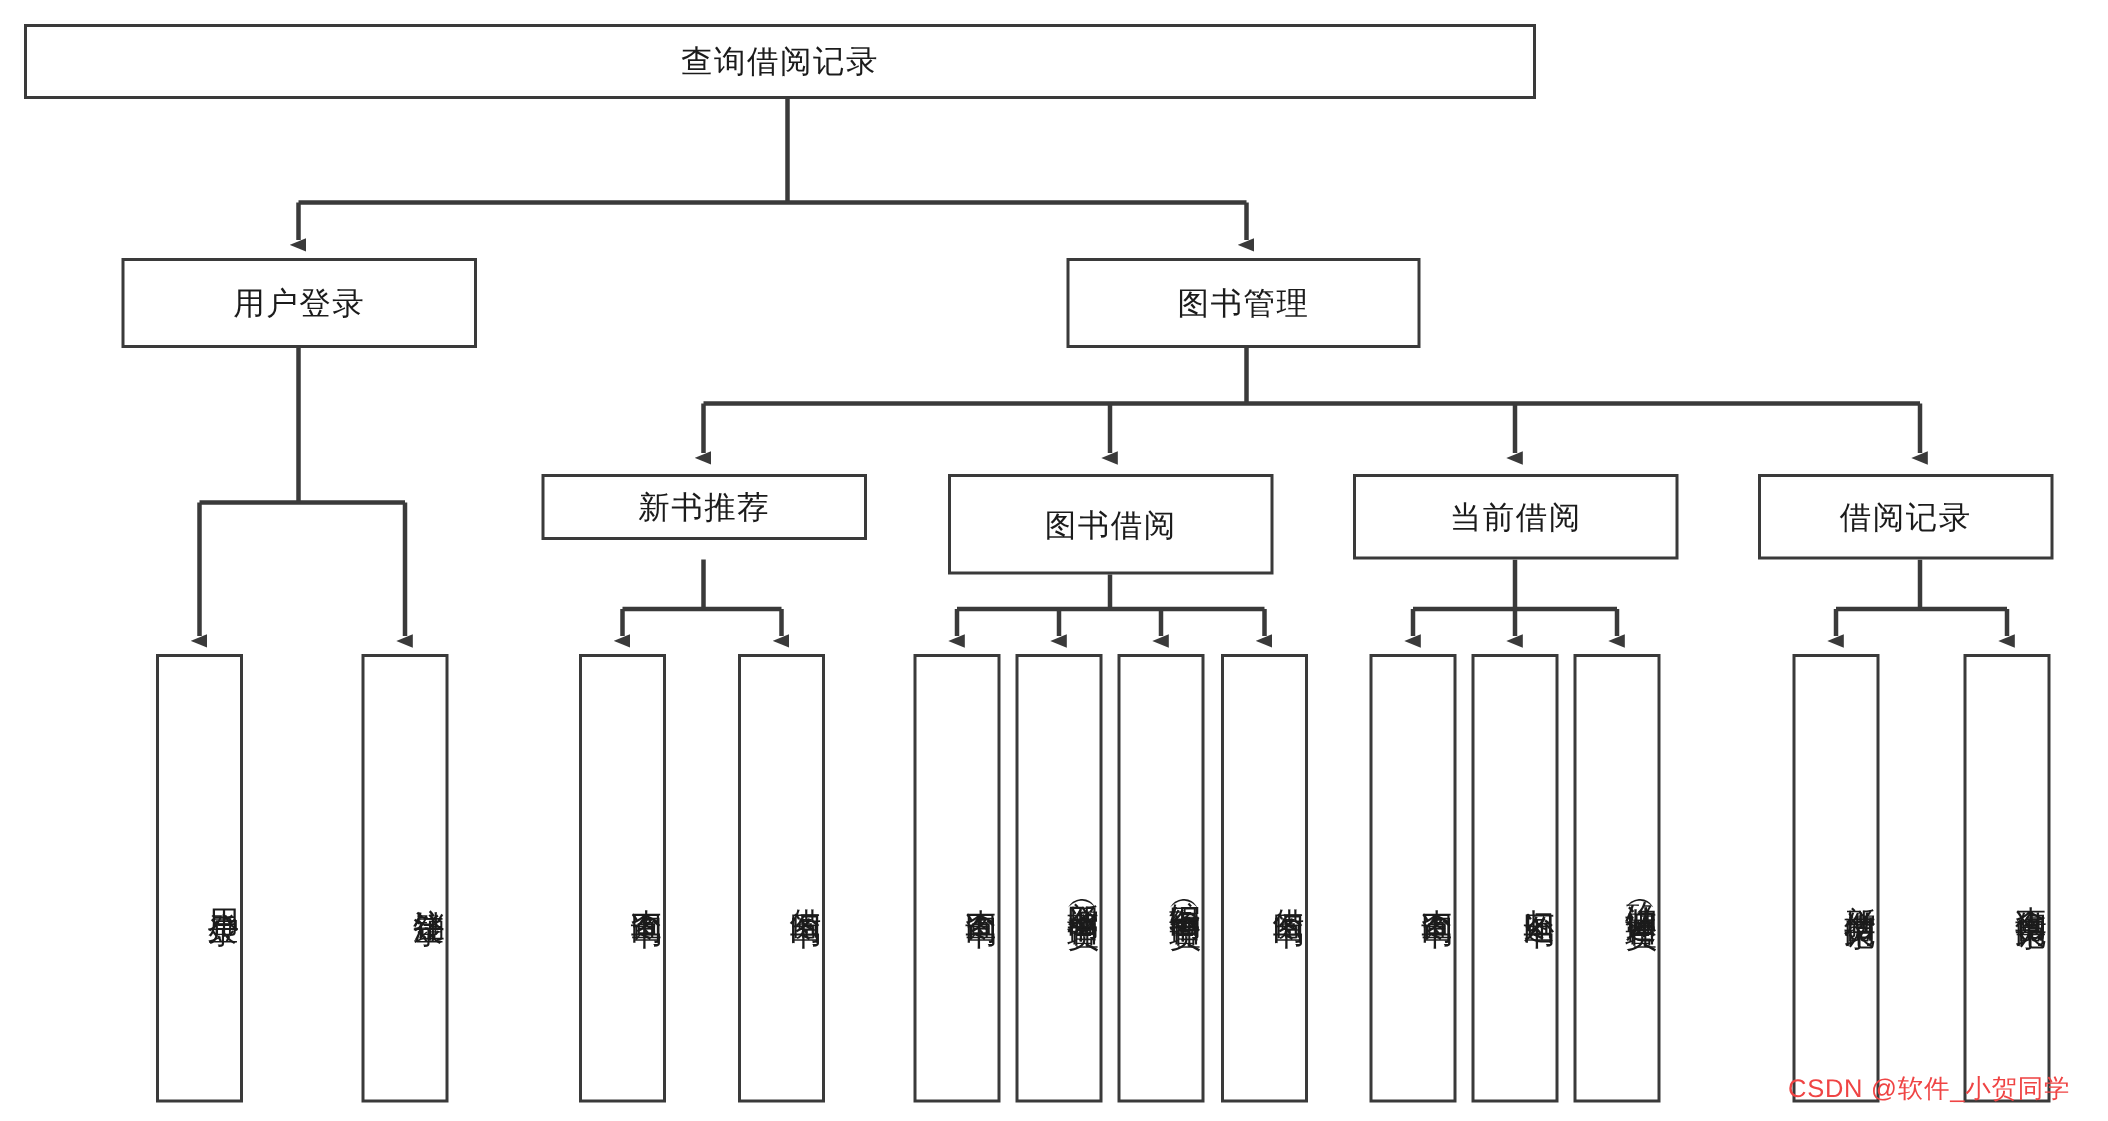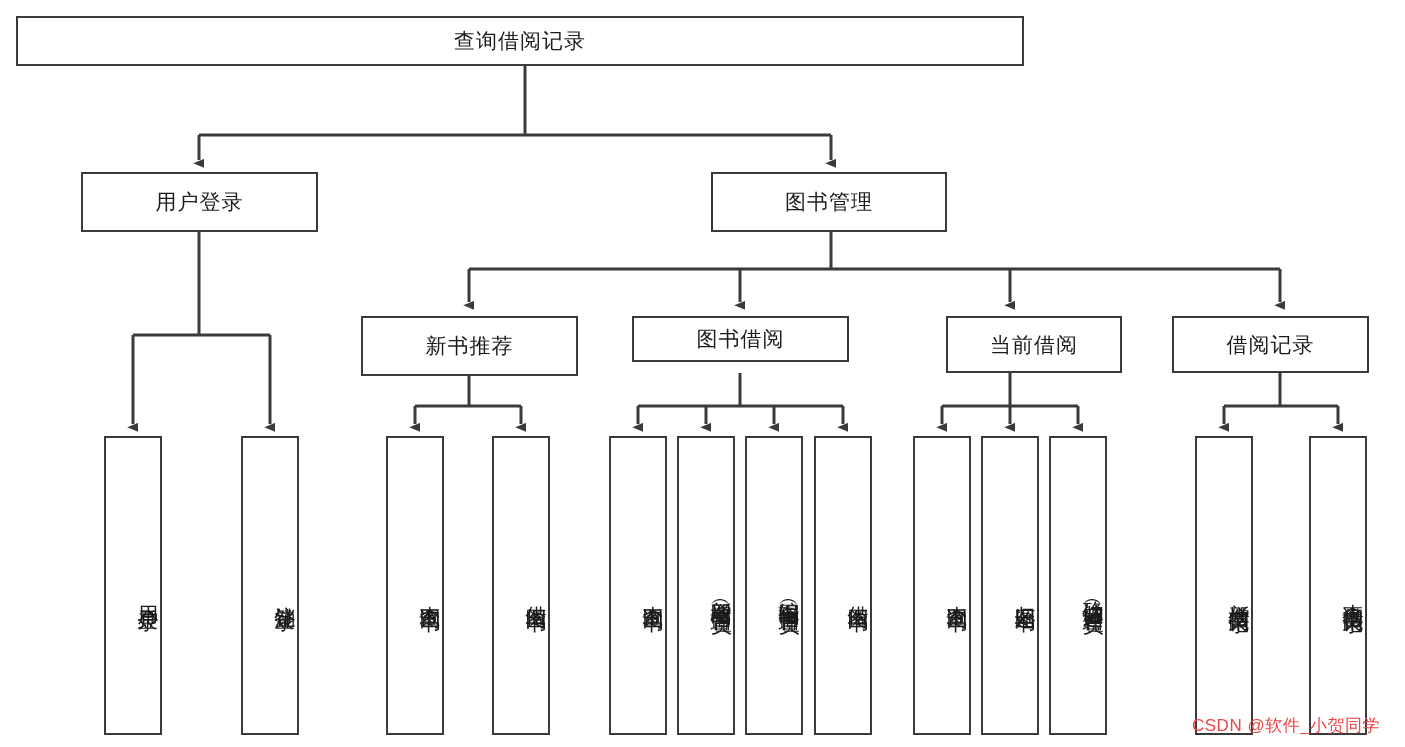--- a/index.html
+++ b/index.html
@@ -121,27 +121,27 @@
     <span>查询借阅记录</span>
   </div>
 
   <div class="node h" style="left:81px; top:172px; width:237px; height:60px;">
     <span>用户登录</span>
   </div>
   <div class="node h" style="left:711px; top:172px; width:236px; height:60px;">
     <span>图书管理</span>
   </div>
 
-  <div class="node h" style="left:361px; top:316px; width:217px; height:60px;">
+  <div class="node h" style="left:361px; top:316px; width:217px; height:44px;">
     <span>新书推荐</span>
   </div>
-  <div class="node h" style="left:632px; top:316px; width:217px; height:46px;">
+  <div class="node h" style="left:632px; top:316px; width:217px; height:67px;">
     <span>图书借阅</span>
   </div>
-  <div class="node h" style="left:902px; top:316px; width:176px; height:57px;margin-left:44px;">
+  <div class="node h" style="left:902px; top:316px; width:217px; height:57px;">
     <span>当前借阅</span>
   </div>
   <div class="node h" style="left:1172px; top:316px; width:197px; height:57px;">
     <span>借阅记录</span>
   </div>
 
   <div class="node v" style="left:104px; top:436px; width:58px; height:299px;">
     <span class="vtext">用户登录</span>
   </div>
   <div class="node v" style="left:241px; top:436px; width:58px; height:299px;">

